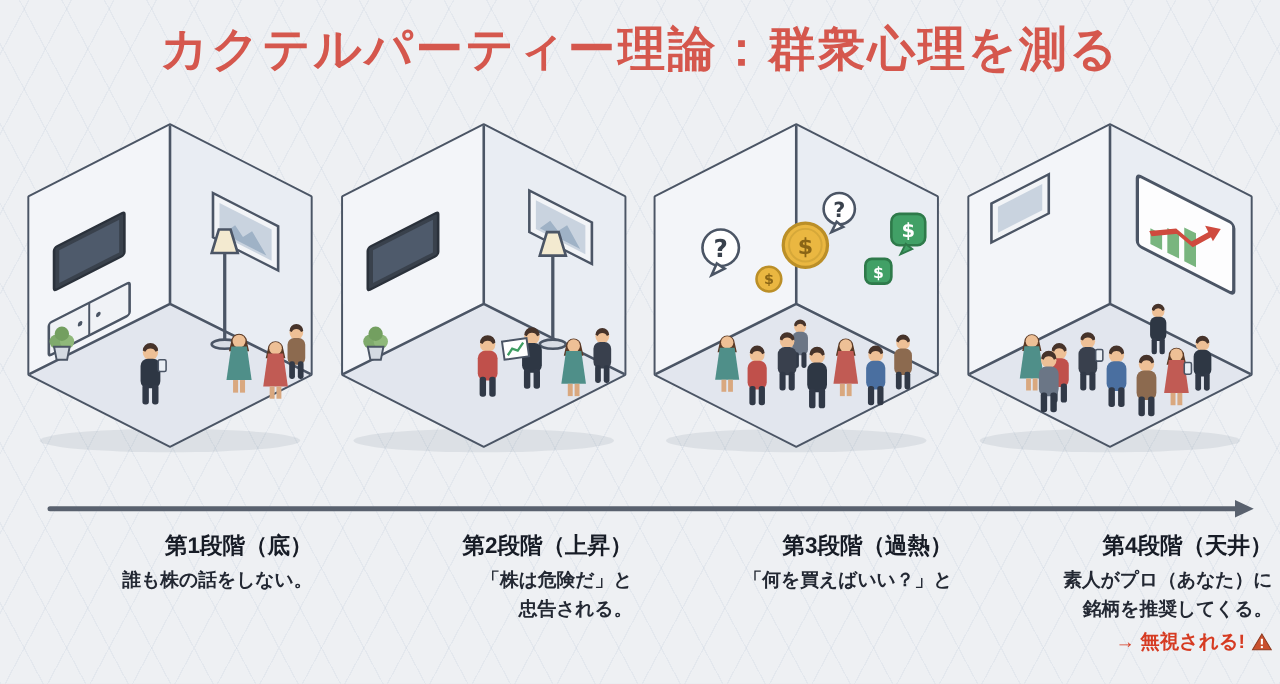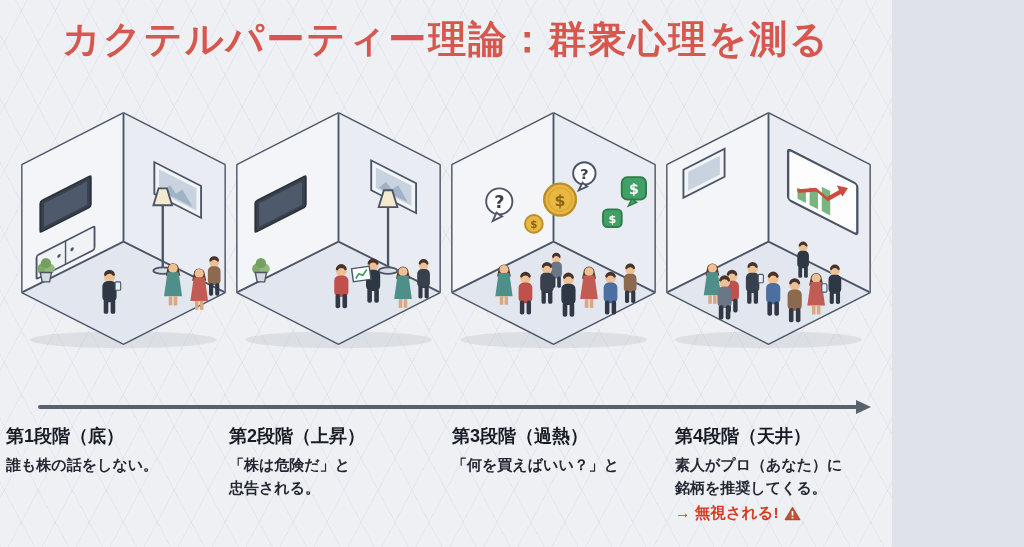--- a/index.html
+++ b/index.html
@@ -2,21 +2,21 @@
 <html><head>
 <meta charset="utf-8">
 <style>
   html,body{margin:0;padding:0;}
   body{
     font-family:"Liberation Sans","DejaVu Sans",sans-serif;
     background:#dfe2e8;
   }
   .page{
     position:relative;
-    width:892px;height:547px;
+    width:1024px;height:547px;
     overflow:hidden;
     background-color:#eef0f3;
     background-image:
       repeating-linear-gradient(62deg, rgba(175,190,210,0.16) 0 1px, transparent 1px 30px),
       repeating-linear-gradient(-62deg, rgba(175,190,210,0.16) 0 1px, transparent 1px 30px);
   }
   .title{
     position:absolute;top:14px;left:0;right:0;
     text-align:center;
     font-size:38px;font-weight:800;letter-spacing:2px;
@@ -35,21 +35,21 @@
   .axis::after{
     content:"";position:absolute;right:-13px;top:-5px;
     border-left:15px solid #59616e;
     border-top:7px solid transparent;
     border-bottom:7px solid transparent;
   }
   .labels{
     position:absolute;top:424px;left:0;right:0;
     display:flex;
   }
-  .stage{flex:1;text-align:left;padding:0 6px;}
+  .stage{flex:1;text-align:right;padding:0 6px;}
   .stage-heading{
     font-size:18px;font-weight:bold;color:#171c26;margin-bottom:6px;
   }
   .stage-line{
     font-size:15px;color:#232833;line-height:1.5;font-weight:700;
   }
   .alert{
     margin-top:4px;
     font-size:15.5px;font-weight:bold;color:#d63b22;
     display:inline-flex;align-items:center;gap:5px;justify-content:center;

